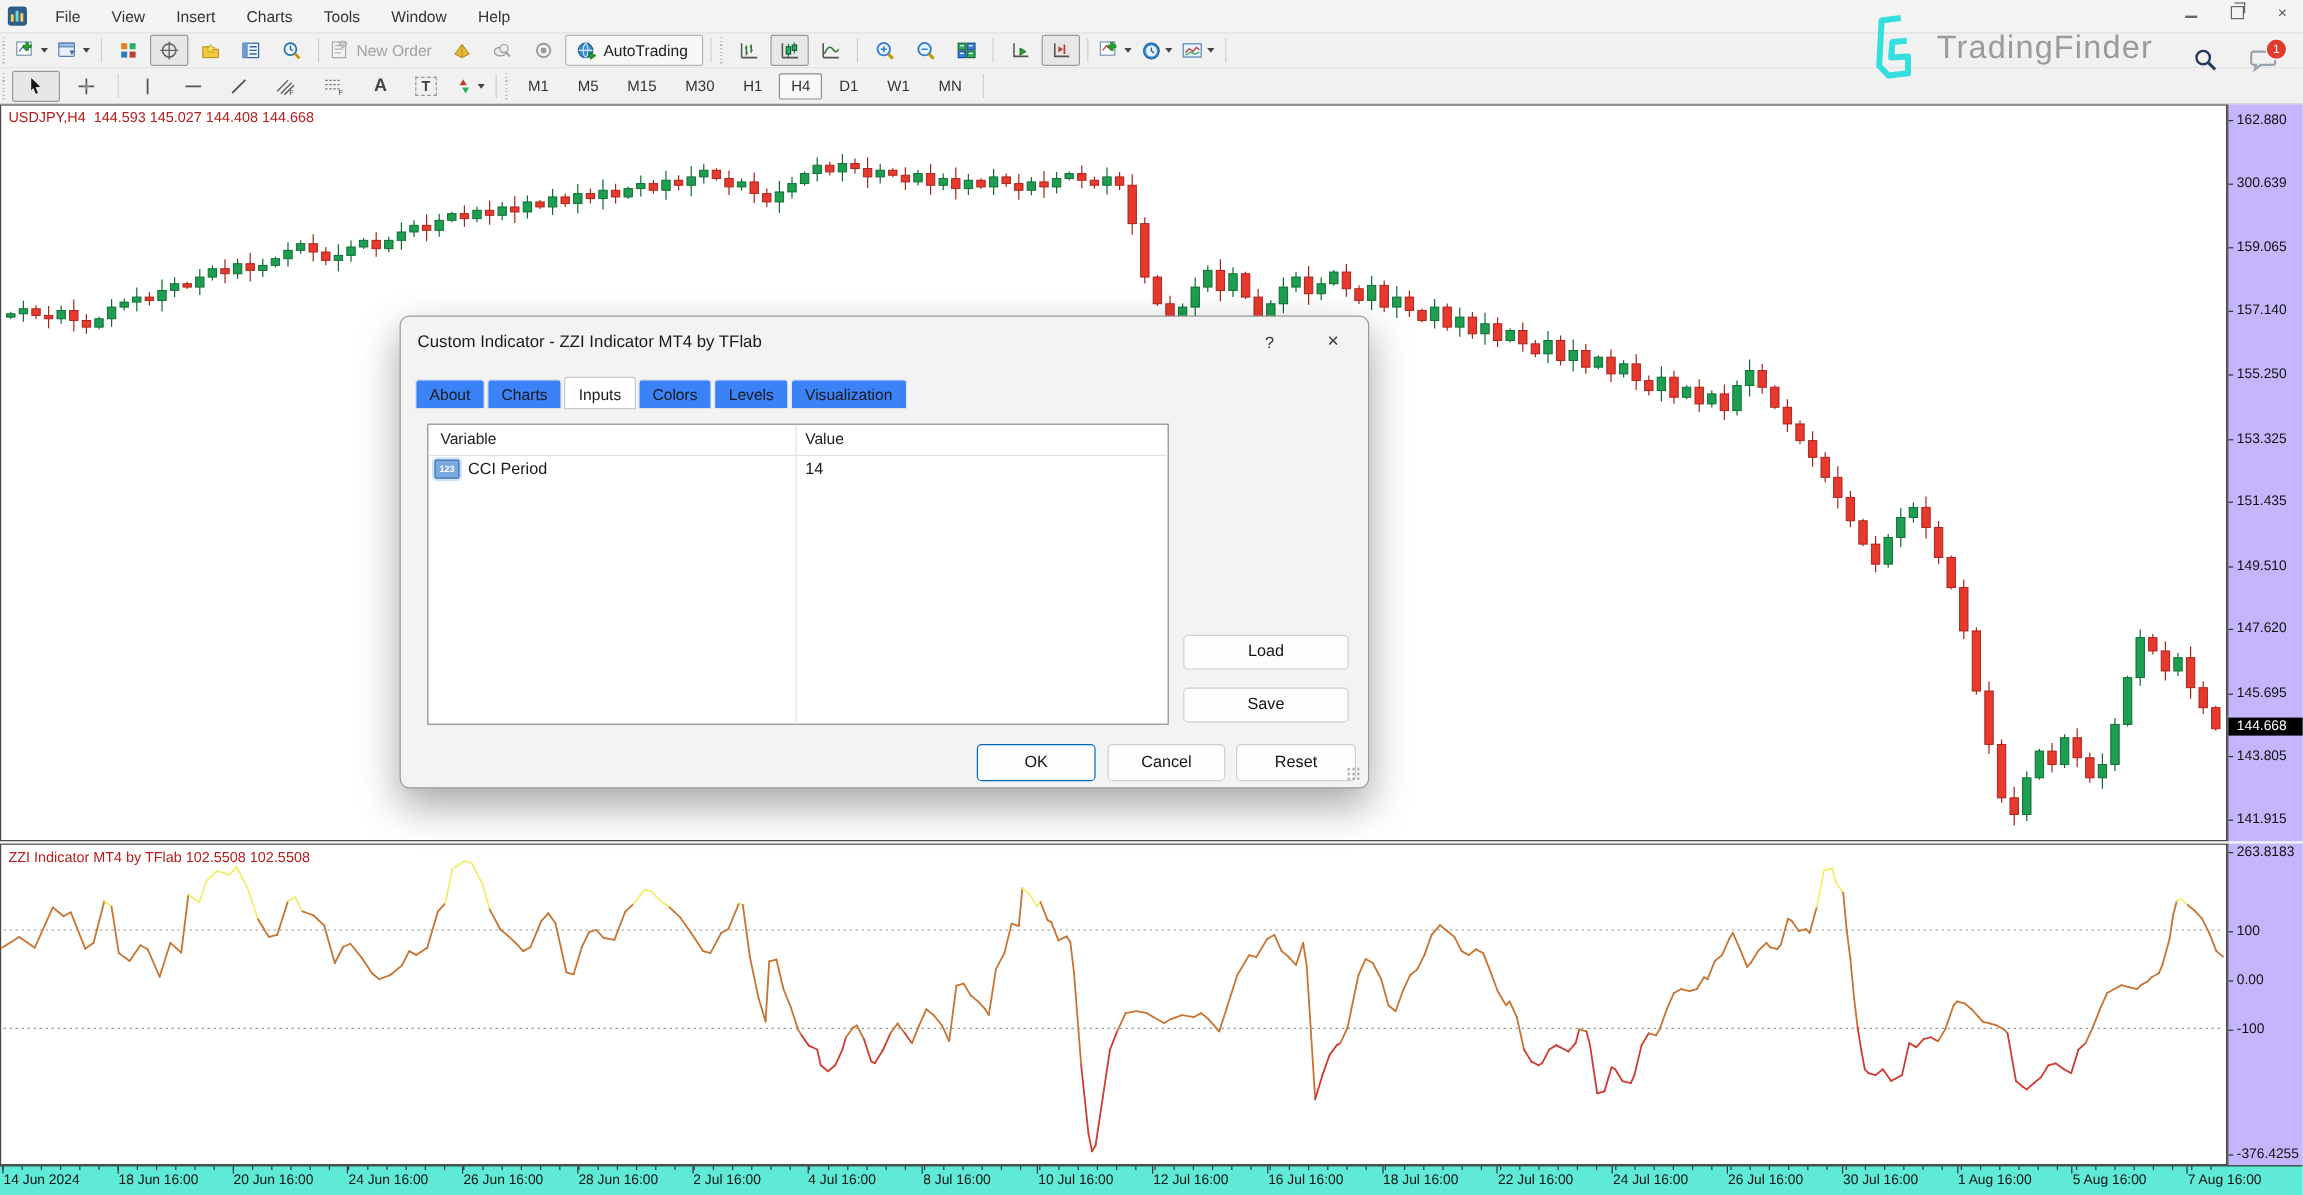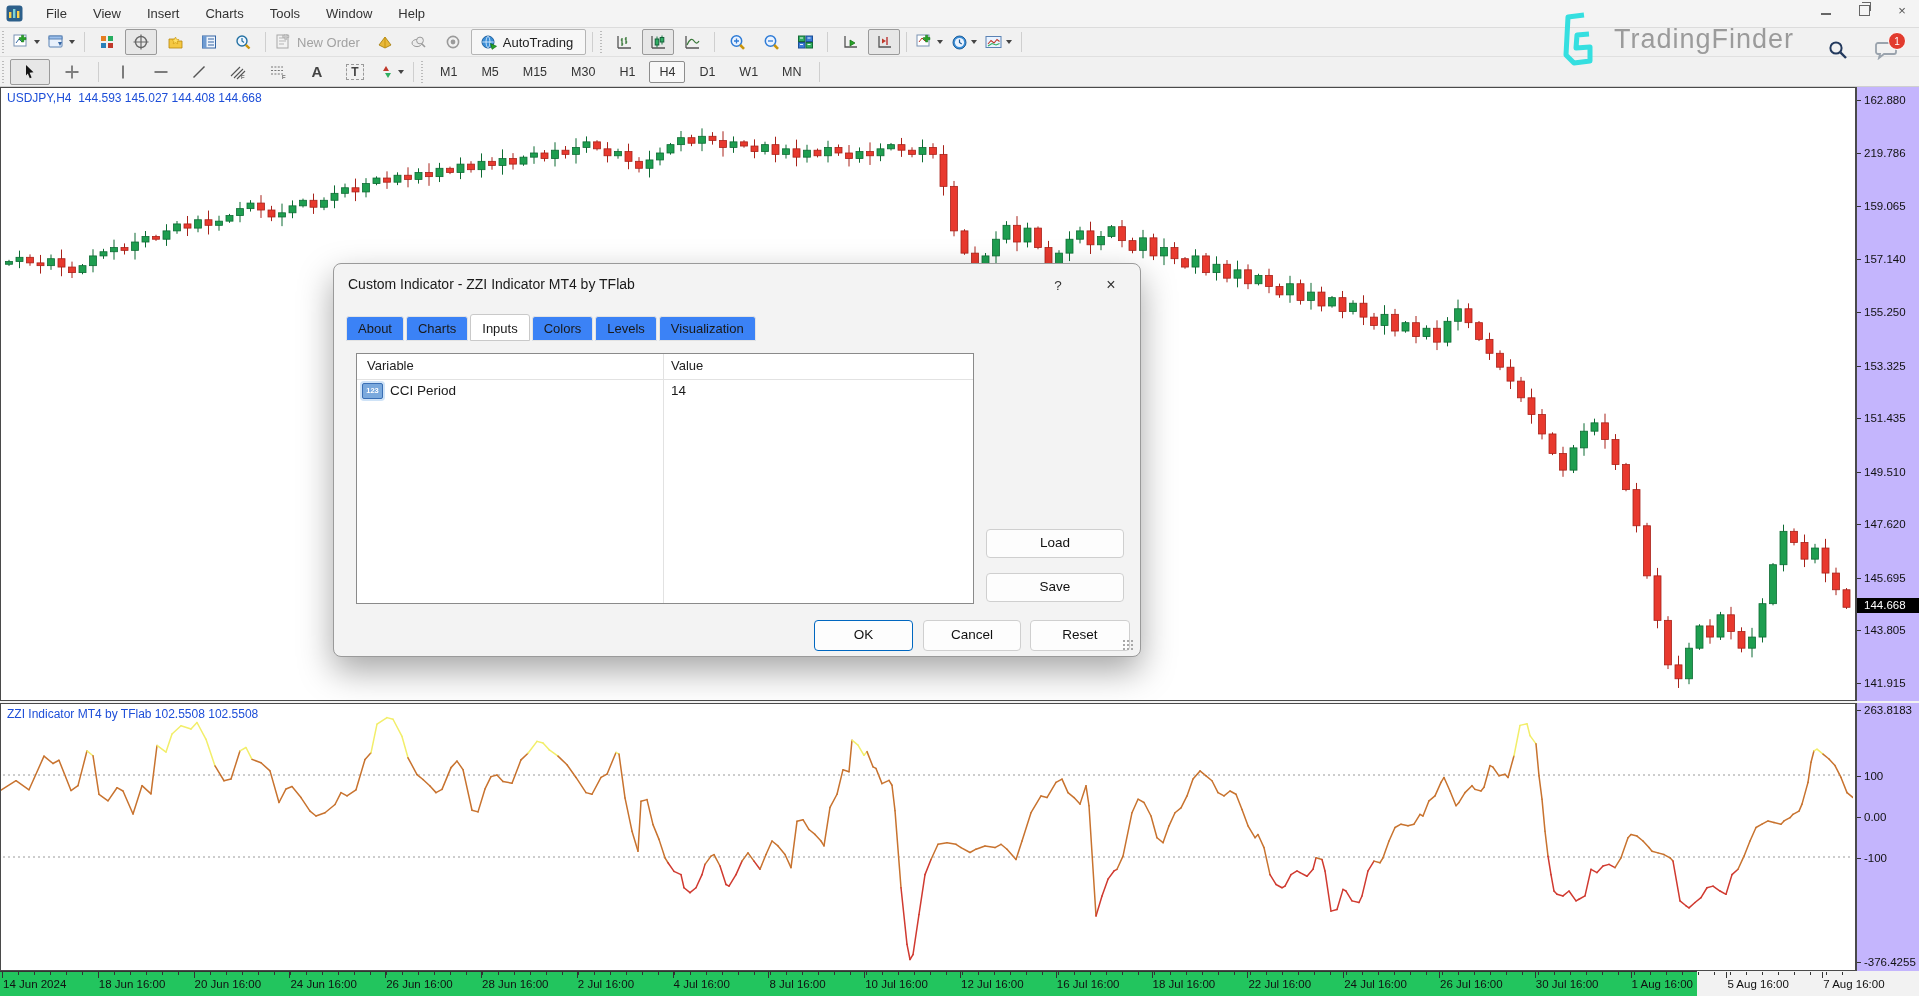--- a/index.html
+++ b/index.html
@@ -32,30 +32,30 @@
   .tlabel{font-size:13px;color:#222;margin:0 4px;}
   .gray-label{color:#a2a2a2;}
   .autotrading{border:1px solid #b5b5b5;background:#f7f7f7;padding:0 8px;}
   .tf-btn{font-size:12.5px;color:#333;padding:3px 9px;margin:0 2px;border:1px solid transparent;border-radius:2px;}
   .tf-active{border-color:#8d8d8d;background:#f8f8f8;}
 
   
   .panel{position:absolute;background:#fff;border:1px solid #4a4a4a;}
   #main-panel{left:0;top:87px;width:1854px;height:612px;}
   #ind-panel{left:0;top:703px;width:1854px;height:266px;}
-  .chart-label{position:absolute;left:6px;top:3px;font-size:12px;color:#1d4ed8;z-index:3;white-space:pre;}
+  .chart-label{position:absolute;left:6px;top:3px;font-size:12px;color:#b91c1c;z-index:3;white-space:pre;}
   .axis-col{position:absolute;left:1856px;width:63px;background:#c4b5fd;font-size:11.5px;color:#111;}
   #price-axis{top:87px;height:614px;border-left:1px solid #4a4a4a;}
   #ind-axis{top:703px;height:268px;border-left:1px solid #4a4a4a;}
   .tick-lab{position:absolute;left:0;padding-left:7px;height:14px;line-height:14px;}
   .tick-lab:before{content:"";position:absolute;left:0;top:7px;width:4px;height:1px;background:#333;}
   .cur-price{position:absolute;left:0;width:100%;height:15px;line-height:15px;background:#000;color:#fff;padding-left:7px;box-sizing:border-box;}
 
   
-  #time-axis{position:absolute;left:0;top:971px;width:1697px;height:25px;background:#22c55e;border-top:1px solid #333;}
+  #time-axis{position:absolute;left:0;top:971px;width:1919px;height:25px;background:#5eead4;border-top:1px solid #333;}
   .t-lab{position:absolute;top:6px;font-size:11.5px;color:#111;white-space:nowrap;}
   .t-tick{position:absolute;top:0;width:1px;background:#333;}
 
   
   .brand{position:absolute;left:1556px;top:6px;width:360px;height:66px;display:flex;align-items:center;z-index:5;}
   .brand-name{font-size:27px;color:#9b9b9b;letter-spacing:1px;margin-left:12px;}
   .brand-tools{position:absolute;right:18px;top:34px;display:flex;gap:26px;align-items:center;}
   .badge{position:absolute;right:-8px;top:-8px;width:16px;height:16px;border-radius:50%;background:#e23b2e;
     color:#fff;font-size:10px;display:flex;align-items:center;justify-content:center;border:1px solid #fff;}
 
@@ -720,21 +720,21 @@
           <rect x="1821" y="460.03000000000003" width="7" height="25.03800000000016" fill="#e8392e" stroke="#a8221a" stroke-width="0.8"></rect>
           <line x1="1835" x2="1835" y1="479.64310000000035" y2="507.1848999999998" stroke="#a8221a" stroke-width="1"></line>
           <rect x="1831.5" y="485.06800000000015" width="7" height="16.69199999999984" fill="#e8392e" stroke="#a8221a" stroke-width="0.8"></rect>
           <line x1="1845.5" x2="1845.5" y1="500.09079999999994" y2="520.9558000000007" stroke="#a8221a" stroke-width="1"></line>
           <rect x="1842" y="501.76" width="7" height="17.526600000000663" fill="#e8392e" stroke="#a8221a" stroke-width="0.8"></rect>
         </g>
       </svg>
   </div>
   <div class="axis-col" id="price-axis">
       <div class="tick-lab" style="top: 5.6844px;">162.880</div>
-      <div class="tick-lab" style="top: 59.2379px;">219.786</div>
+      <div class="tick-lab" style="top: 59.2379px;">300.639</div>
       <div class="tick-lab" style="top: 111.818px;">159.065</div>
       <div class="tick-lab" style="top: 165.371px;">157.140</div>
       <div class="tick-lab" style="top: 217.951px;">155.250</div>
       <div class="tick-lab" style="top: 271.505px;">153.325</div>
       <div class="tick-lab" style="top: 324.084px;">151.435</div>
       <div class="tick-lab" style="top: 377.638px;">149.510</div>
       <div class="tick-lab" style="top: 430.218px;">147.620</div>
       <div class="tick-lab" style="top: 483.771px;">145.695</div>
       <div class="tick-lab" style="top: 536.351px;">143.805</div>
       <div class="tick-lab" style="top: 588.931px;">141.915</div>

